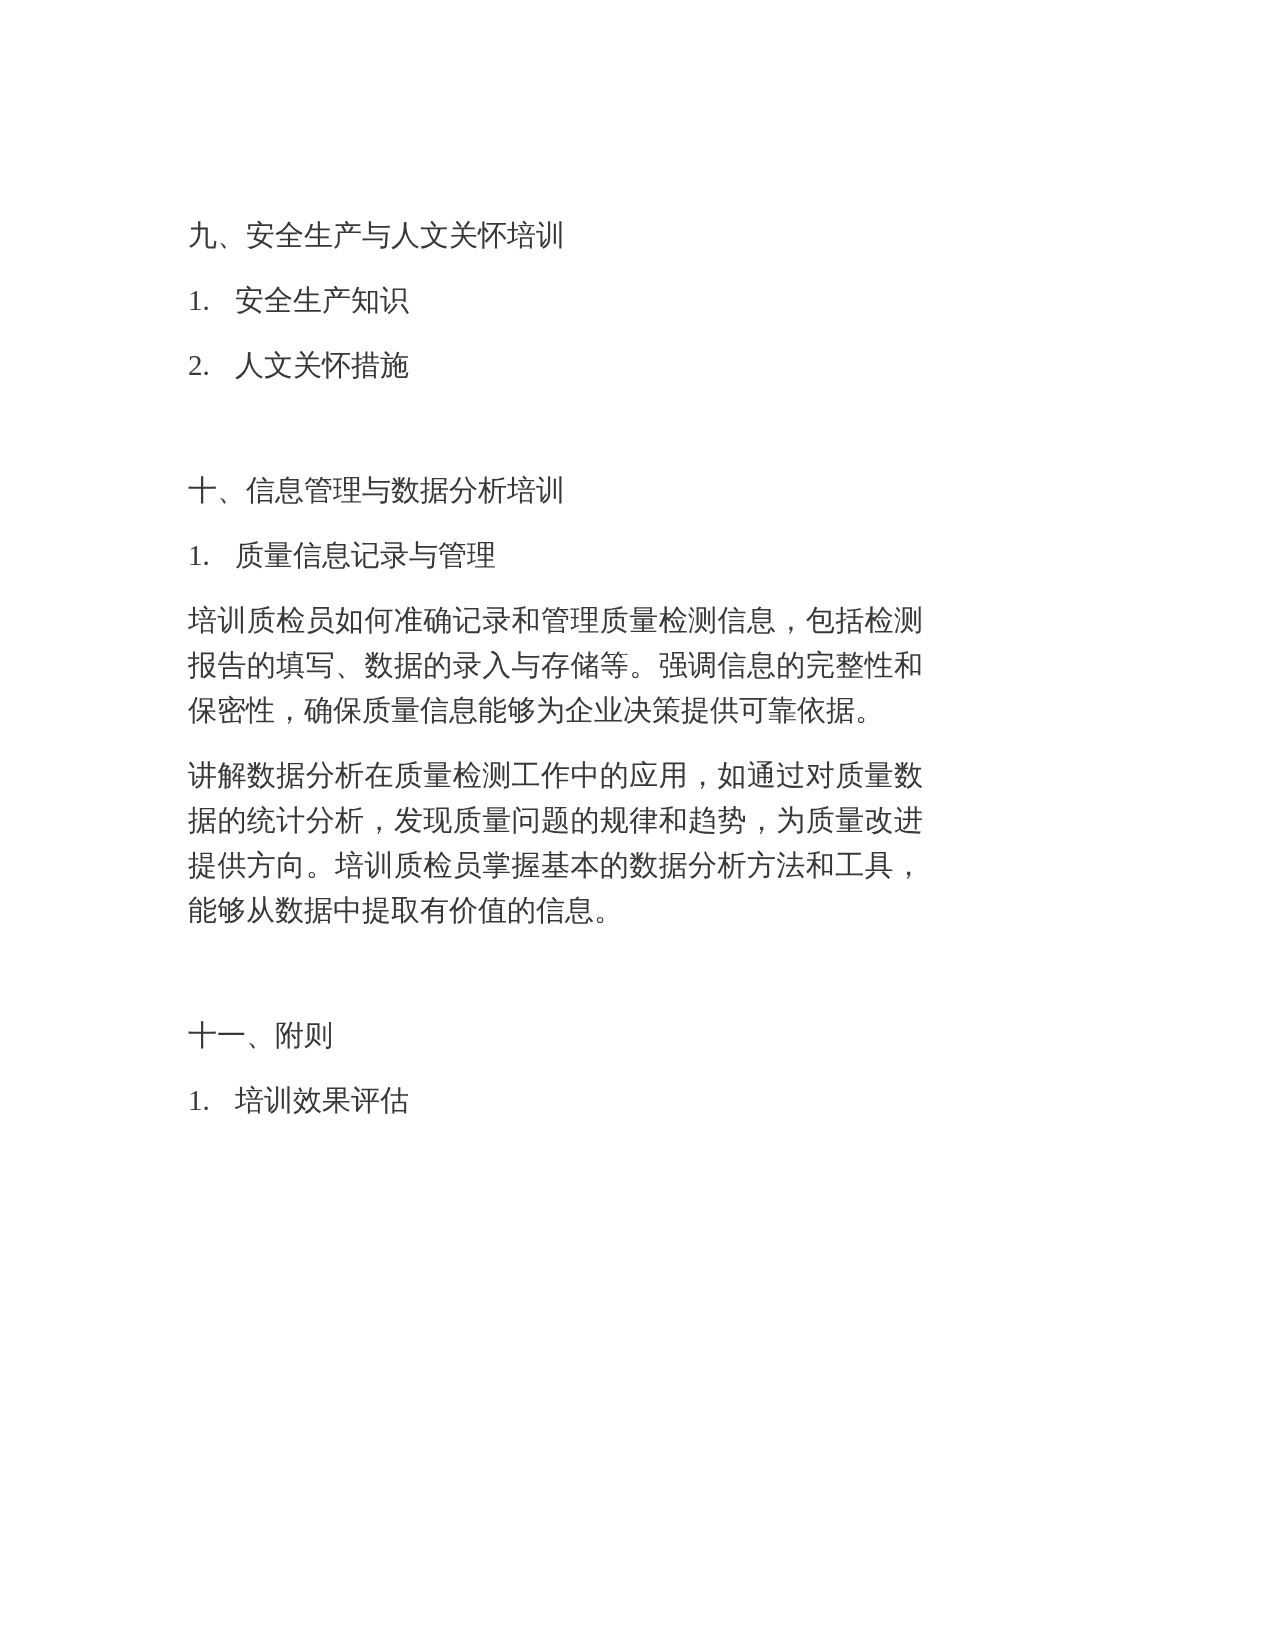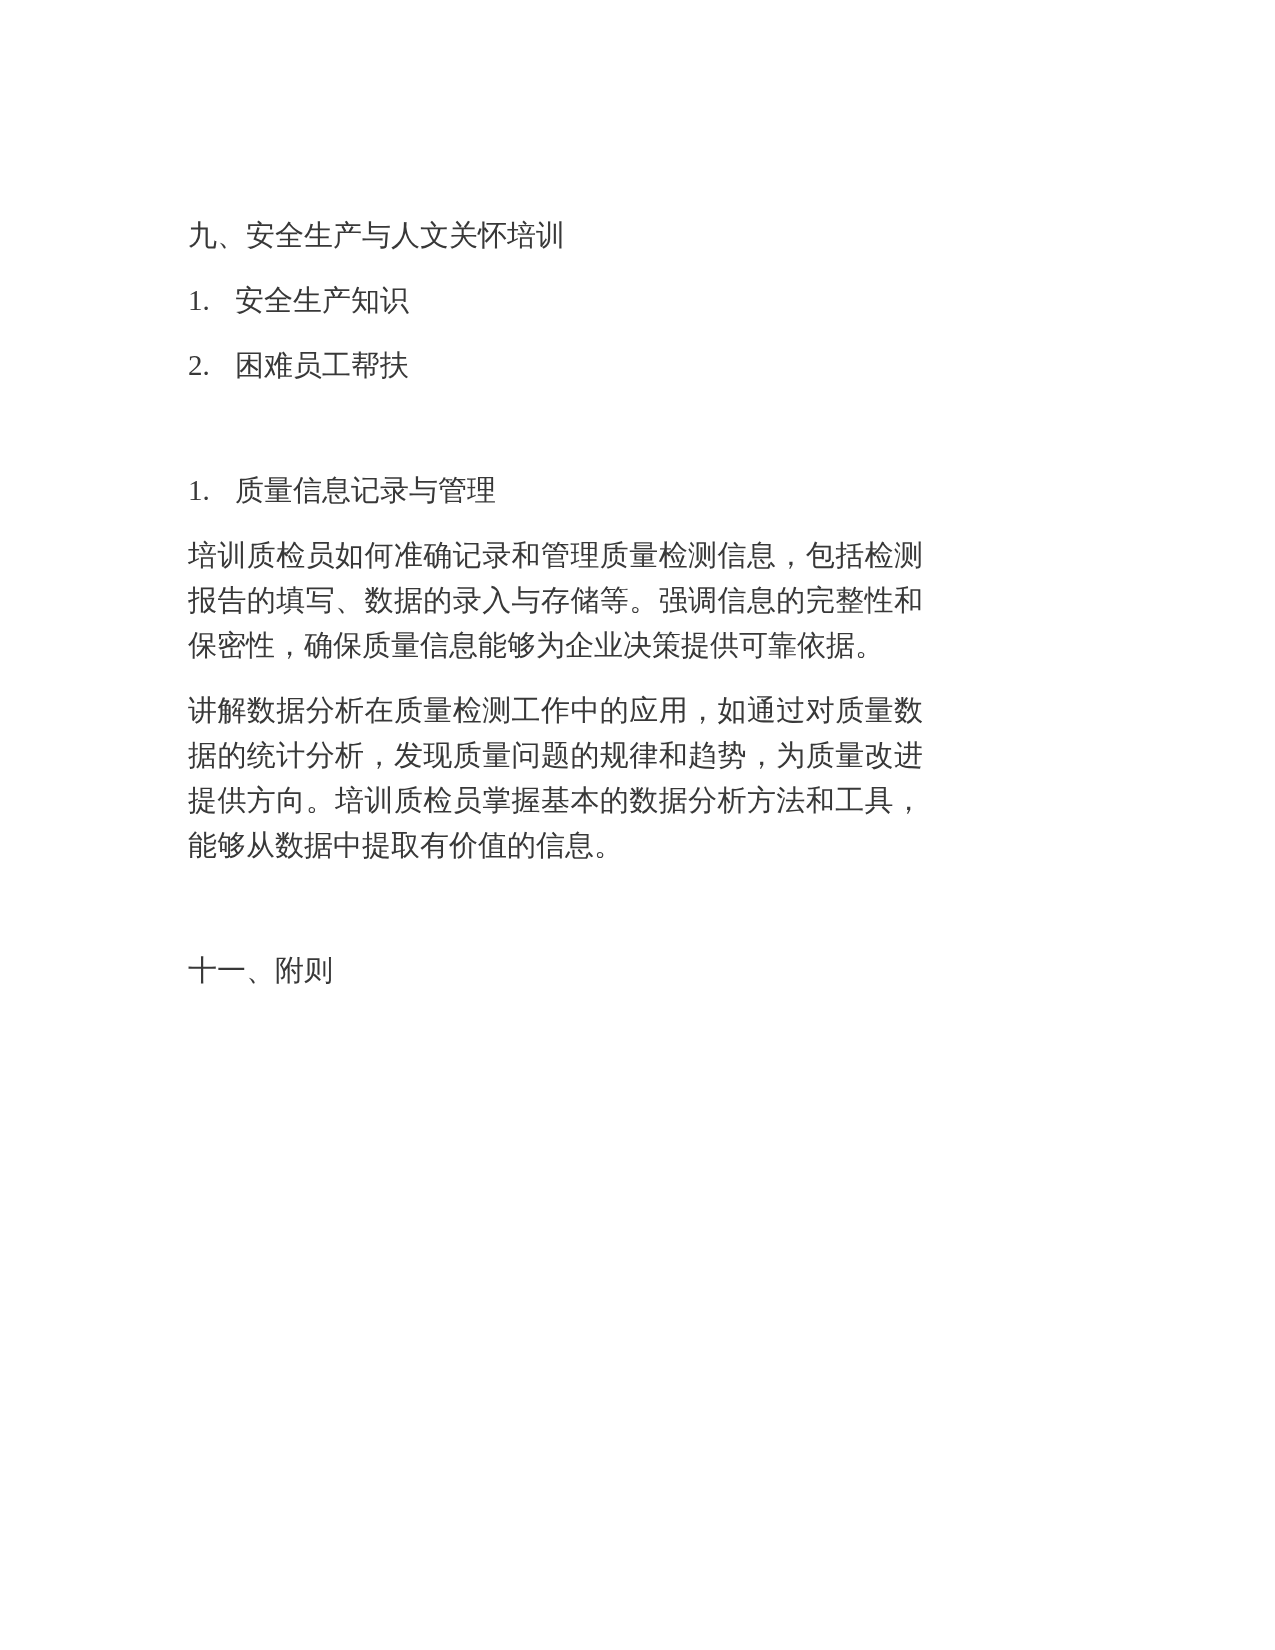--- a/index.html
+++ b/index.html
@@ -54,32 +54,36 @@
 <div class="page">
 
   <div class="section">
     <p class="heading">九、安全生产与人文关怀培训</p>
 
     <p class="item">
       <span class="item-number">1.</span><span class="item-title">安全生产知识</span>
     </p>
 
     <p class="item">
-      <span class="item-number">2.</span><span class="item-title">困难员工帮扶</span>
+      <span class="item-number">2.</span><span class="item-title">人文关怀措施</span>
     </p>
   </div>
 
   <div class="section">
+    <p class="heading">十、信息管理与数据分析培训</p>
 
     <p class="item">
       <span class="item-number">1.</span><span class="item-title">质量信息记录与管理</span>
     </p>
     <p class="para">培训质检员如何准确记录和管理质量检测信息，包括检测报告的填写、数据的录入与存储等。强调信息的完整性和保密性，确保质量信息能够为企业决策提供可靠依据。</p>
 
     <p class="para">讲解数据分析在质量检测工作中的应用，如通过对质量数据的统计分析，发现质量问题的规律和趋势，为质量改进提供方向。培训质检员掌握基本的数据分析方法和工具，能够从数据中提取有价值的信息。</p>
   </div>
 
   <div class="section">
     <p class="heading">十一、附则</p>
 
+    <p class="item">
+      <span class="item-number">1.</span><span class="item-title">培训效果评估</span>
+    </p>
   </div>
 
 </div>
 
 </body></html>

